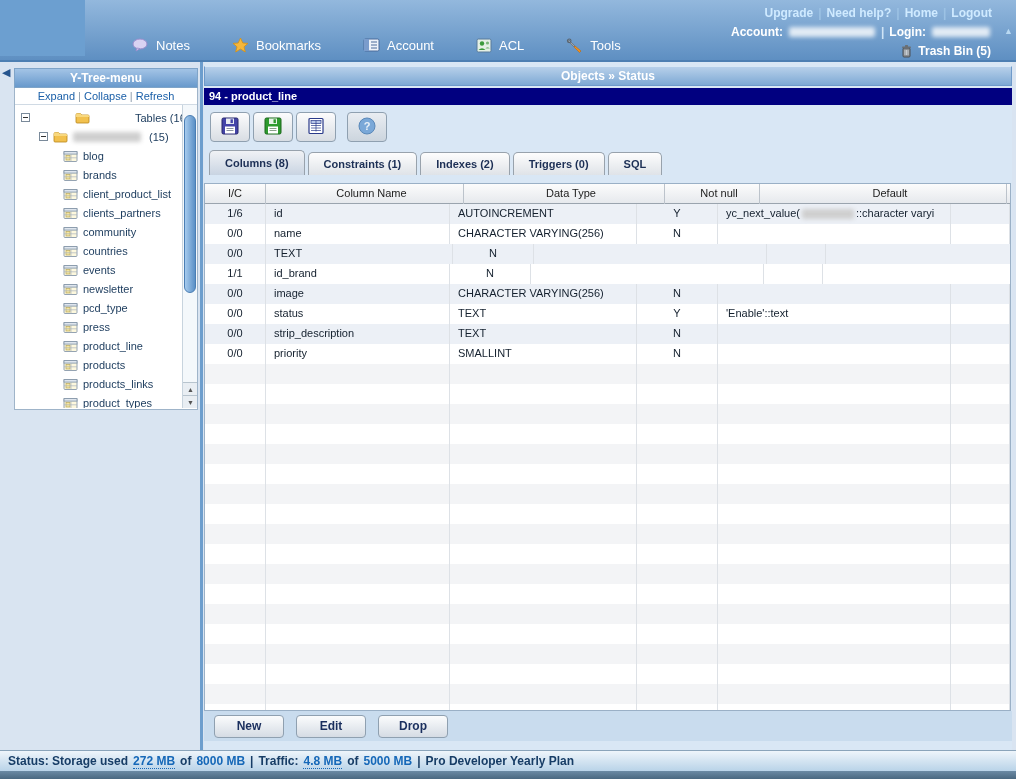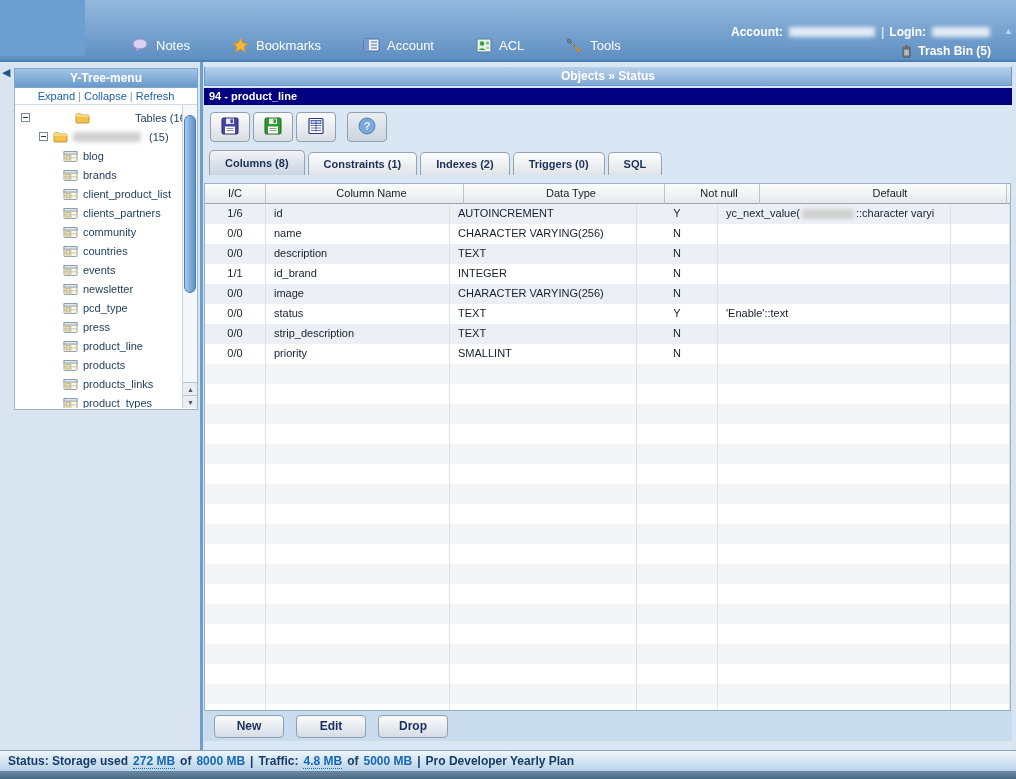--- a/index.html
+++ b/index.html
@@ -103,20 +103,21 @@
   .st-link.dotted { border-bottom:1px dotted #1668b8; }
   .status-bottom { height:8px; background:linear-gradient(#6b8aa4,#4a6880); }
 </style>
 </head>
 <body>
 
 <div class="screen">
 
   <div class="topbar">
     <div class="logo-block"></div>
+    <div class="top-links" id="top-links"><span class="top-link">Upgrade</span><span class="top-sep">|</span><span class="top-link">Need help?</span><span class="top-sep">|</span><span class="top-link">Home</span><span class="top-sep">|</span><span class="top-link">Logout</span></div>
     <div class="account-row">
       <span>Account:</span>
       <span class="blur-chip" style="width:86px"></span>
       <span style="color:#cfe4f6">|</span>
       <span style="margin-left:5px">Login:</span>
       <span class="blur-chip" style="width:58px"></span>
     </div>
     <div class="nav" id="nav">
         <div class="nav-item">
           <span class="ic">
@@ -465,30 +466,28 @@
           <div class="grow row-even">
             <div class="gcell c-center" style="width: 61px;">0/0</div>
             <div class="gcell" style="width: 184px;">name</div>
             <div class="gcell" style="width: 187px;">CHARACTER VARYING(256)</div>
             <div class="gcell c-center" style="width: 81px;">N</div>
             <div class="gcell" style="width: 233px;"></div>
             <div class="gcell" style="width: 59px;"></div>
           </div>
           <div class="grow row-odd">
             <div class="gcell c-center" style="width: 61px;">0/0</div>
-            <div class="gcell" style="width: 184px;">description</div>
             <div class="gcell" style="width: 187px;">TEXT</div>
             <div class="gcell c-center" style="width: 81px;">N</div>
             <div class="gcell" style="width: 233px;"></div>
             <div class="gcell" style="width: 59px;"></div>
           </div>
           <div class="grow row-even">
             <div class="gcell c-center" style="width: 61px;">1/1</div>
             <div class="gcell" style="width: 184px;">id_brand</div>
-            <div class="gcell" style="width: 187px;">INTEGER</div>
             <div class="gcell c-center" style="width: 81px;">N</div>
             <div class="gcell" style="width: 233px;"></div>
             <div class="gcell" style="width: 59px;"></div>
           </div>
           <div class="grow row-odd">
             <div class="gcell c-center" style="width: 61px;">0/0</div>
             <div class="gcell" style="width: 184px;">image</div>
             <div class="gcell" style="width: 187px;">CHARACTER VARYING(256)</div>
             <div class="gcell c-center" style="width: 81px;">N</div>
             <div class="gcell" style="width: 233px;"></div>

